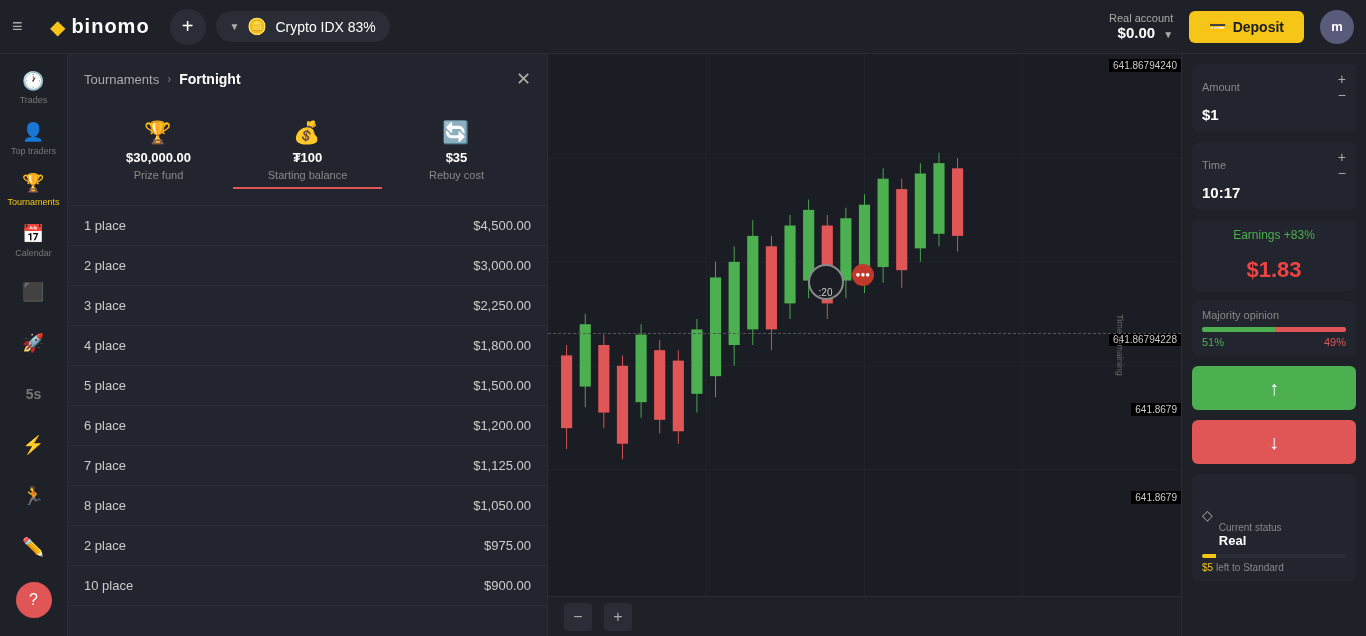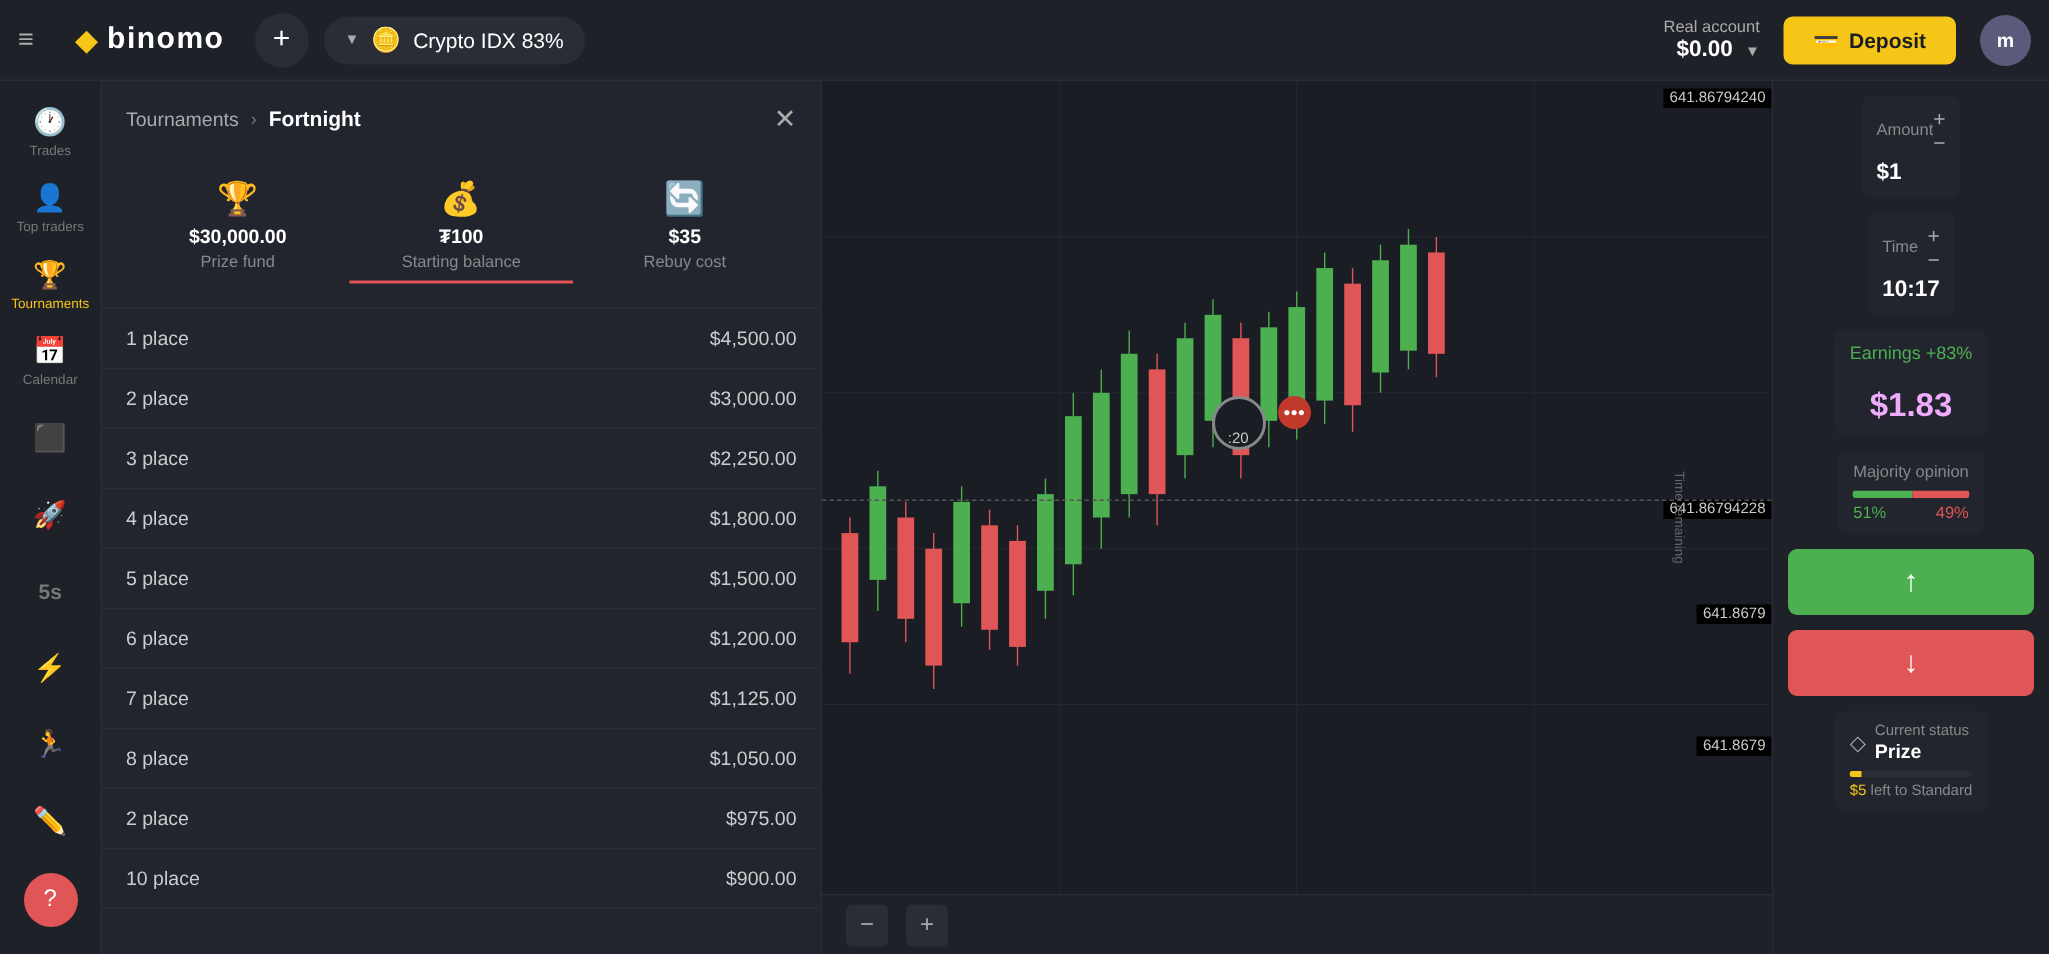--- a/index.html
+++ b/index.html
@@ -302,21 +302,20 @@
     
     .right-panel {
       width: 185px;
       background: #1e2128;
       display: flex;
       flex-direction: column;
       padding: 10px;
       gap: 10px;
       flex-shrink: 0;
       border-left: 1px solid #2a2d35;
-      align-items: center;
     }
 
     .amount-box, .time-box {
       background: #22252e;
       border-radius: 6px;
       padding: 8px 10px;
     }
     .box-header {
       display: flex;
       justify-content: space-between;
@@ -335,21 +334,21 @@
     }
     .box-value { color: #fff; font-size: 15px; font-weight: 600; }
 
     .earnings-section {
       background: #22252e;
       border-radius: 6px;
       padding: 8px 10px;
       text-align: center;
     }
     .earnings-label { color: #4caf50; font-size: 12px; margin-bottom: 15px; }
-    .earnings-value { color: #f0abfc; font-size: 22px; font-weight: 700; }
+    .earnings-value { color: #ef4444; font-size: 22px; font-weight: 700; }
 
     .majority-section {
       background: #22252e;
       border-radius: 6px;
       padding: 8px 10px;
     }
     .majority-label { color: #888; font-size: 11px; margin-bottom: 6px; }
     .majority-bar {
       height: 5px;
       border-radius: 2px;
@@ -395,21 +394,21 @@
       justify-content: center;
     }
 
     .status-section {
       background: #22252e;
       border-radius: 6px;
       padding: 8px 10px;
     }
     .status-header { display: flex; align-items: center; gap: 6px; margin-bottom: 4px; }
     .status-diamond { color: #aaa; font-size: 14px; }
-    .status-label { color: #888; font-size: 10px; }
+    .status-label { color: #888; font-size: 10px; margin-top: 40px; }
     .status-value { color: #fff; font-size: 13px; font-weight: 600; }
     .status-progress {
       height: 4px;
       background: #2a2d35;
       border-radius: 2px;
       margin: 6px 0 4px;
       overflow: hidden;
     }
     .status-progress-fill {
       height: 100%;
@@ -785,21 +784,21 @@
 
     <button class="trade-down-btn">
       <span>↓</span>
     </button>
 
     <div class="status-section">
       <div class="status-header">
         <span class="status-diamond">◇</span>
         <div>
           <div class="status-label">Current status</div>
-          <div class="status-value">Prize</div>
+          <div class="status-value">Real</div>
         </div>
       </div>
       <div class="status-progress">
         <div class="status-progress-fill"></div>
       </div>
       <div class="status-footnote"><span style="color:#f5c518">$5</span> left to Standard</div>
     </div>
   </div>
 
 </div>

